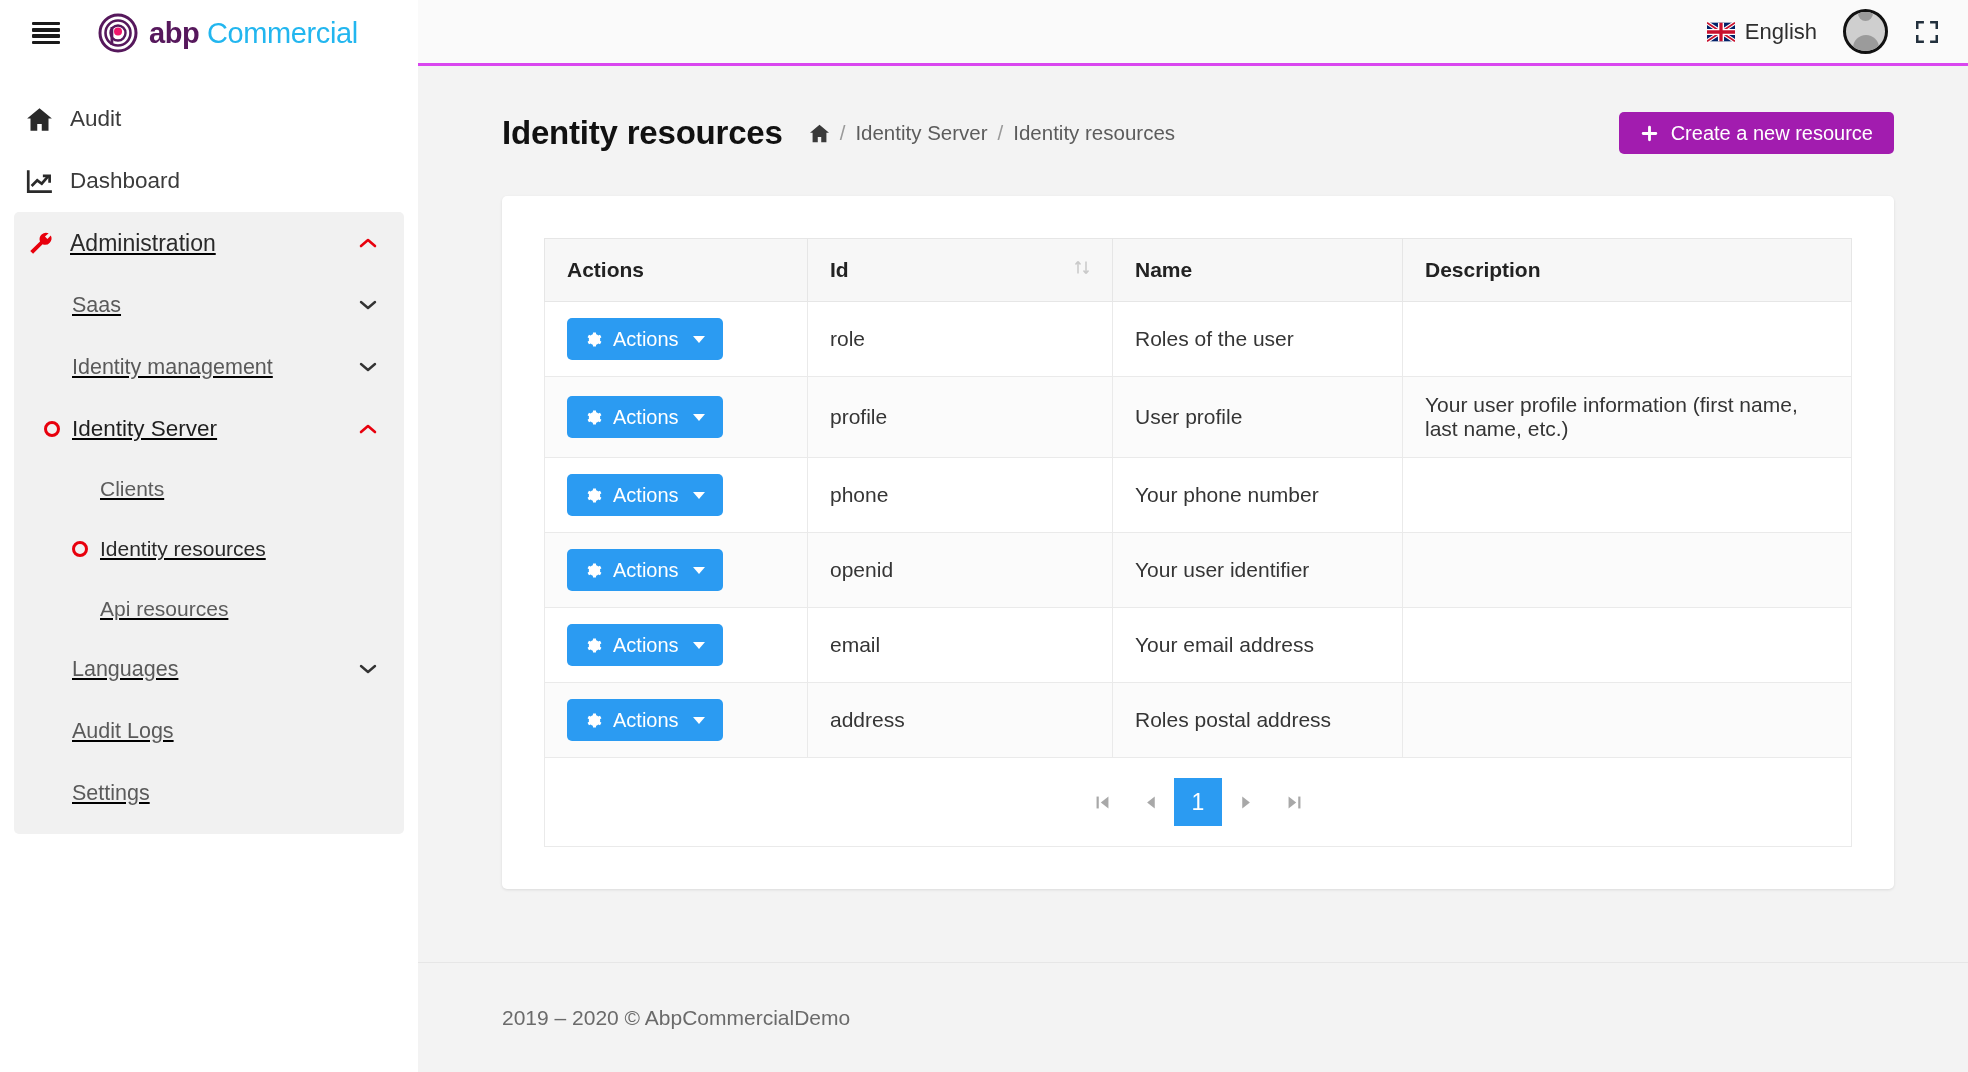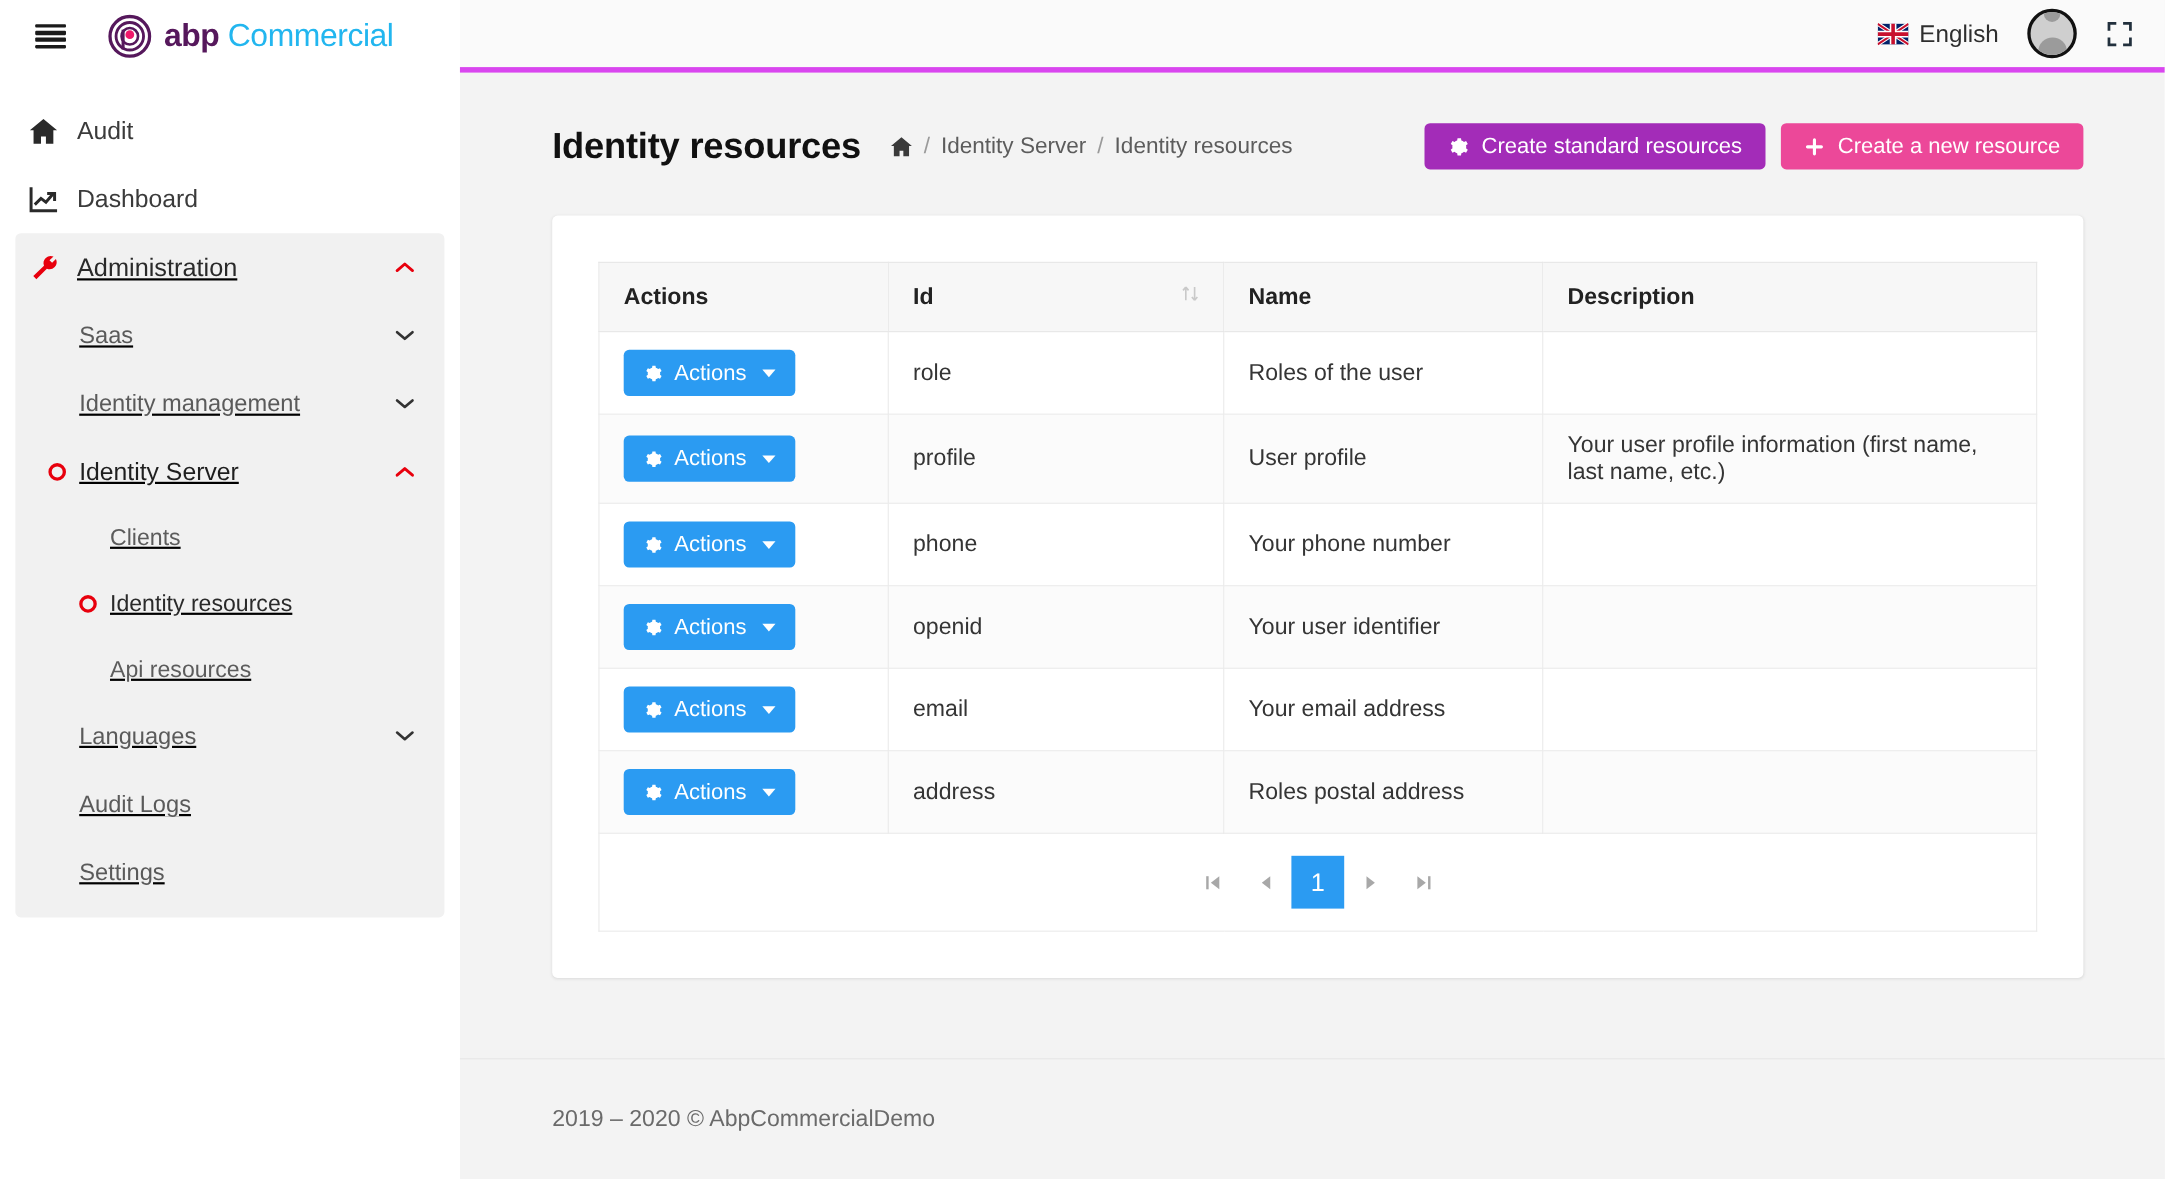--- a/index.html
+++ b/index.html
@@ -54,21 +54,21 @@
   .sub-item .nav-label { font-size: 21.5px; color: #5a5a5a; }
   .sub-sub-item { padding-left: 86px !important; height: 58px; }
   .sub-sub-item .nav-label { font-size: 21px; color: #5c5c5c; }
   .dot-marker { width: 16px; min-width: 16px; height: 16px; border-radius: 50%;
     border: 3.6px solid #e8000d; margin-right: 12px; }
 
   
   .main { flex: 1; display: flex; flex-direction: column; height: 1072px; background: #f3f3f3; }
   .topbar {
     height: 66px; background: #fafafa;
-    border-bottom: 5px solid #d946ef;
+    border-bottom: 3px solid #d946ef;
     display: flex; align-items: center; justify-content: flex-end;
     padding-right: 28px; gap: 26px;
   }
   .lang { display: flex; align-items: center; gap: 10px; cursor: pointer; }
   .lang-label { font-size: 22px; color: #2e2e2e; }
   .avatar {
     width: 45px; height: 45px; border-radius: 50%;
     background: #cfcfcf; border: 3px solid #111;
     display: flex; align-items: flex-end; justify-content: center; overflow: hidden;
   }
@@ -87,21 +87,21 @@
   .bc-sep { color: #9a9a9a; }
   .bc-link { color: #5c5c5c; cursor: pointer; }
   .head-actions { margin-left: auto; display: flex; gap: 14px; }
   .btn {
     display: inline-flex; align-items: center; gap: 12px;
     height: 42px; padding: 0 21px; border: none; border-radius: 5px;
     font-size: 20px; color: #fff; cursor: pointer; white-space: nowrap;
     font-family: "Liberation Sans", sans-serif;
   }
   .btn-purple { background: #a32cb8; }
-  .btn-blue { background: #ec4899; }
+  .btn-blue { background: #a21caf; }
 
   .card {
     margin: 42px 74px 0 84px;
     background: #fff; border-radius: 5px;
     box-shadow: 0 1px 3px rgba(0,0,0,.10);
     padding: 42px;
   }
   table.grid { width: 100%; border-collapse: collapse; table-layout: fixed; }
   table.grid th {
     background: #f7f7f7; border: 1px solid #e6e6e6;
@@ -298,26 +298,20 @@
           <svg width="21" height="19" viewBox="0 0 24 22">
               <path d="M12 1 1 10h3v11h6v-6h4v6h6V10h3z" fill="#3a3a3a"></path>
             </svg>
           <span class="bc-sep">/</span>
           <span class="bc-link">Identity Server</span>
           <span class="bc-sep">/</span>
           <span class="bc-link">Identity resources</span>
         </div>
 
         <div class="head-actions">
-          <button class="btn btn-purple">
-            <svg width="19" height="19" viewBox="0 0 24 24">
-              <path fill="#fff" d="M12 8a4 4 0 1 0 0 8 4 4 0 0 0 0-8zm9.4 4c0-.6-.1-1.2-.2-1.7l2-1.5-2-3.5-2.4 1a7.6 7.6 0 0 0-3-1.7L15.4 2h-4l-.4 2.6c-1.1.3-2.1.9-3 1.7l-2.4-1-2 3.5 2 1.5a8 8 0 0 0 0 3.4l-2 1.5 2 3.5 2.4-1c.9.8 1.9 1.4 3 1.7l.4 2.6h4l.4-2.6a7.6 7.6 0 0 0 3-1.7l2.4 1 2-3.5-2-1.5c.1-.5.2-1.1.2-1.7z"></path>
-            </svg>
-            <span>Create standard resources</span>
-          </button>
           <button class="btn btn-blue">
             <svg width="19" height="19" viewBox="0 0 24 24">
               <path d="M12 4v16M4 12h16" stroke="#fff" stroke-width="3.6" stroke-linecap="round"></path>
             </svg>
             <span>Create a new resource</span>
           </button>
         </div>
       </div>
 
       <div class="card">

